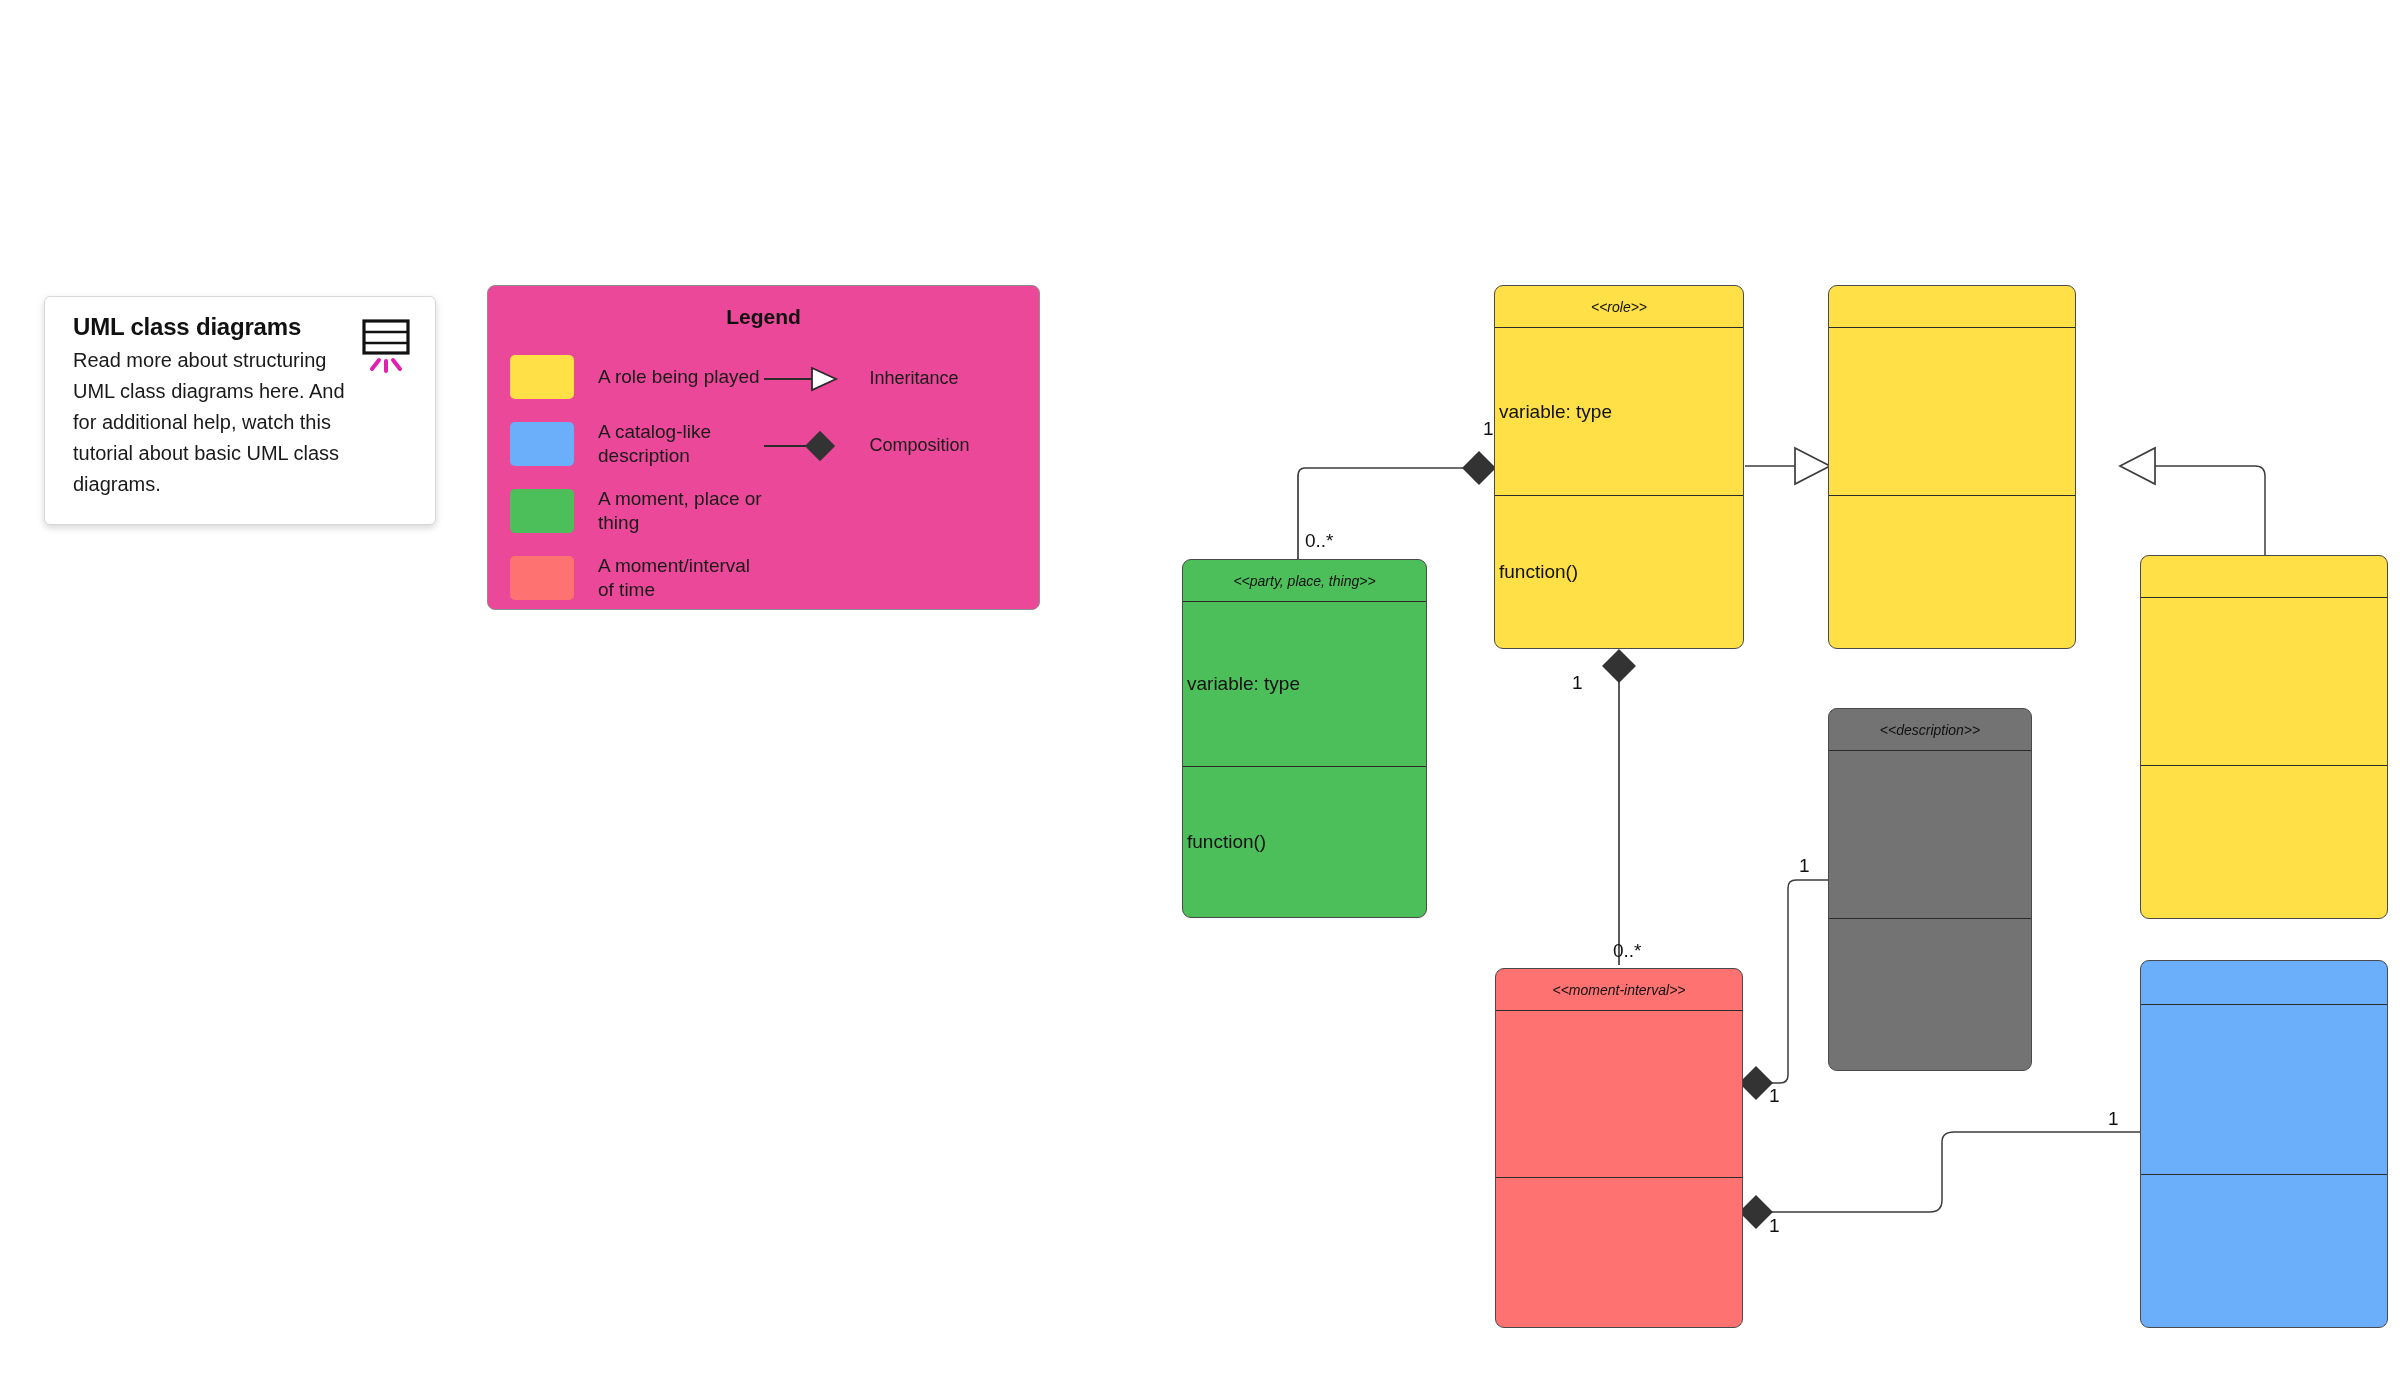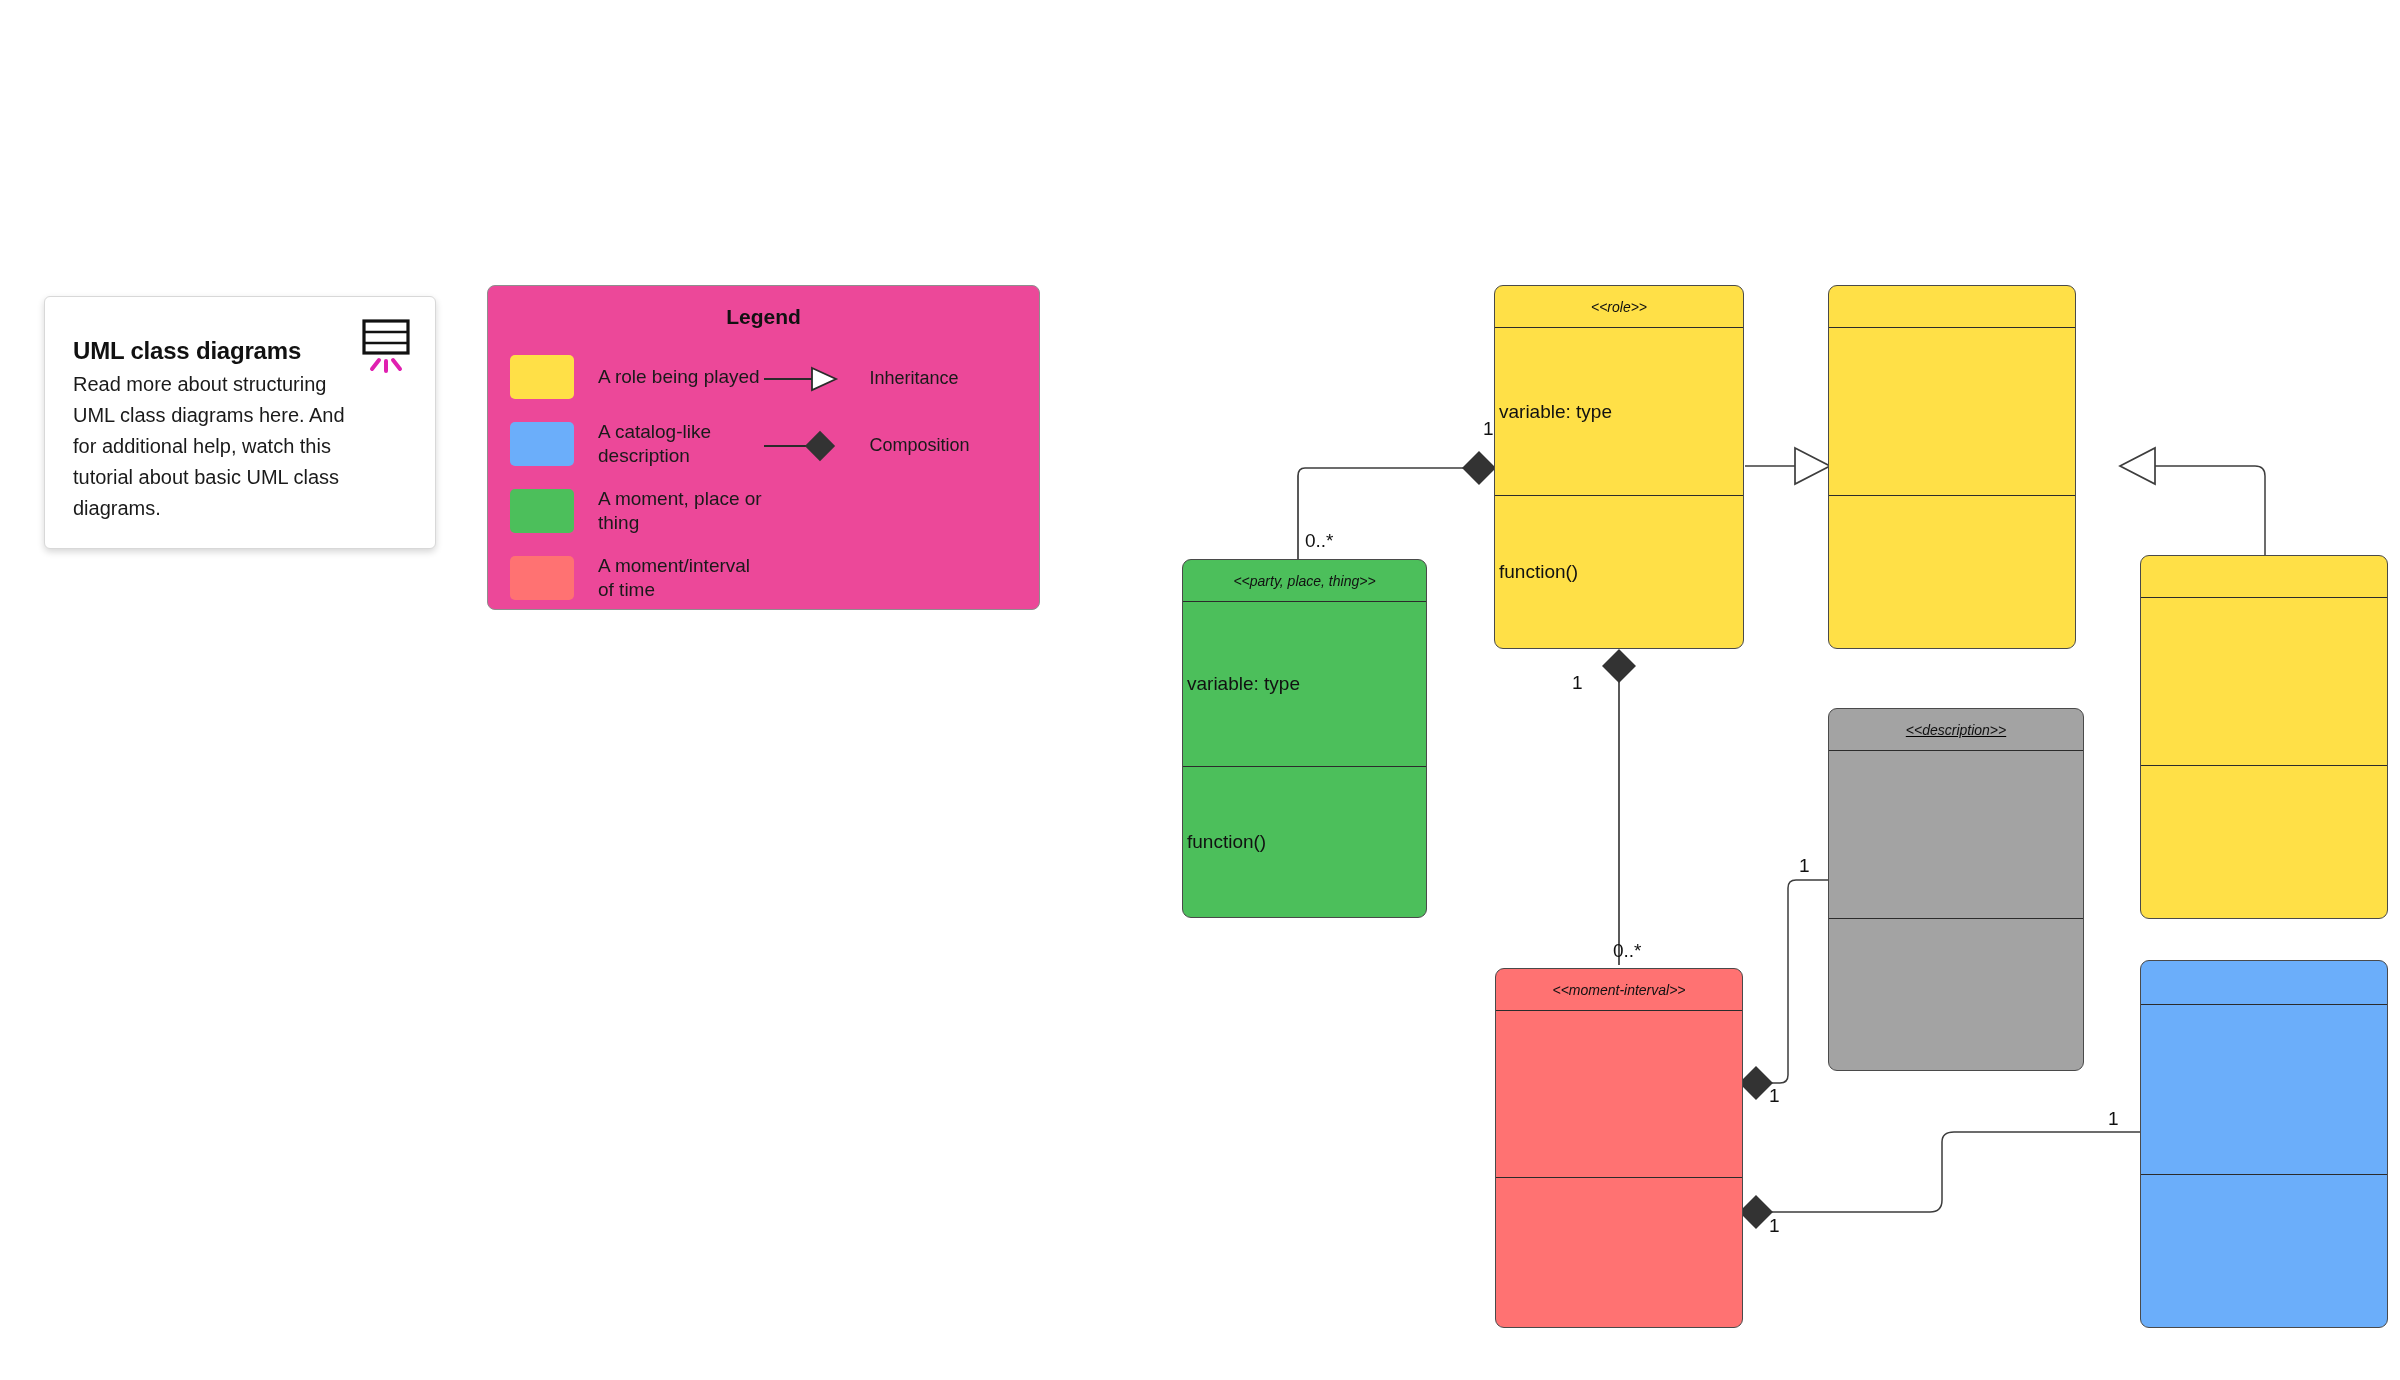--- a/index.html
+++ b/index.html
@@ -19,21 +19,21 @@
   
   .note-card {
     position: absolute;
     left: 44px;
     top: 296px;
     width: 392px;
     background: #ffffff;
     border: 1px solid #d8d8d8;
     border-radius: 6px;
     box-shadow: 0 3px 7px rgba(0,0,0,0.16);
-    padding: 40px 24px 24px 28px;
+    padding: 16px 24px 24px 28px;
     box-sizing: border-box;
   }
   .note-title {
     font-size: 24px;
     font-weight: bold;
     color: #111111;
     margin: 0 0 4px 0;
     letter-spacing: -0.2px;
   }
   .note-body {
@@ -276,21 +276,21 @@
     <div class="uml-attr" style="height:165px;">variable: type</div>
     <div class="uml-ops" style="height:150px;">function()</div>
   </div>
 
   <div class="uml-box" style="left:1495px; top:968px; width:248px; height:360px; background:#FF7272;">
     <div class="uml-head" style="height:42px;">&lt;&lt;moment-interval&gt;&gt;</div>
     <div class="uml-attr" style="height:167px;"></div>
     <div class="uml-ops" style="height:150px;"></div>
   </div>
 
-  <div class="uml-box" style="left:1828px; top:708px; width:256px; height:363px; background:#a3a3a3;text-decoration:underline;">
+  <div class="uml-box" style="left:1828px; top:708px; width:204px; height:363px; background:#737373;">
     <div class="uml-head" style="height:42px;">&lt;&lt;description&gt;&gt;</div>
     <div class="uml-attr" style="height:168px;"></div>
     <div class="uml-ops" style="height:152px;"></div>
   </div>
 
   <div class="uml-box" style="left:2140px; top:960px; width:248px; height:368px; background:#6BAEFA;">
     <div class="uml-head" style="height:44px;"></div>
     <div class="uml-attr" style="height:170px;"></div>
     <div class="uml-ops" style="height:153px;"></div>
   </div>

